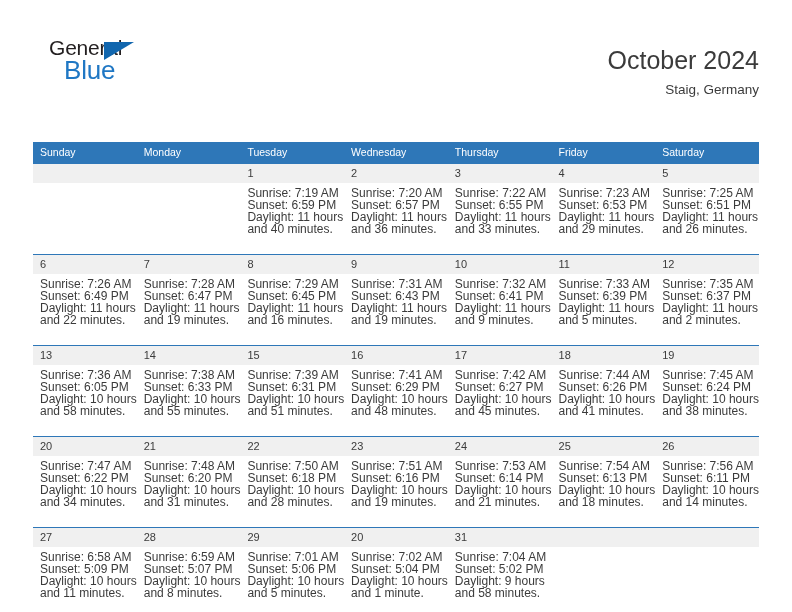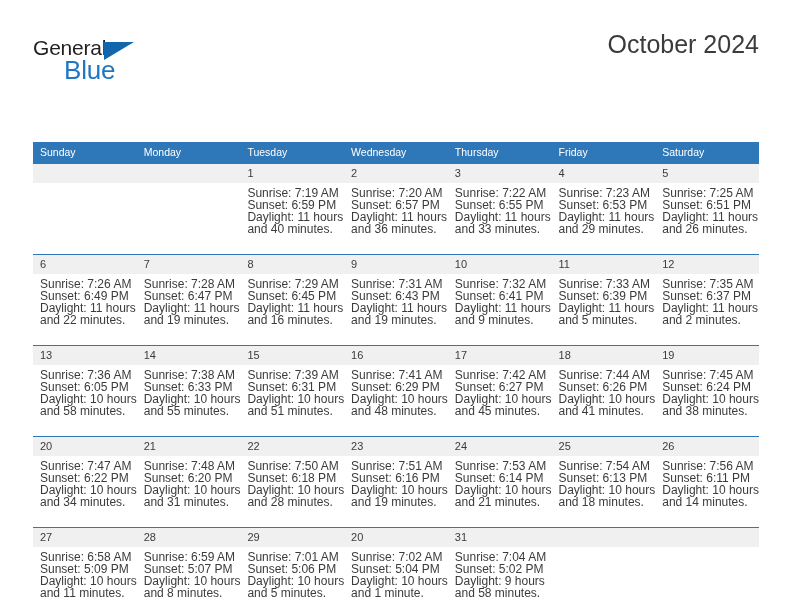--- a/index.html
+++ b/index.html
@@ -27,21 +27,21 @@
   }
   .logo {
     position: absolute;
     left: 0px;
     top: 8px;
     width: 120px;
     height: 52px;
   }
   .logo-general {
     position: absolute;
-    left: 0;
+    left: 16px;
     top: 0;
     font-size: 21px;
     color: #231f20;
     letter-spacing: -0.2px;
     line-height: 24px;
   }
   .logo-tri {
     position: absolute;
     left: 71px;
     top: 6px;
@@ -55,21 +55,21 @@
     left: 31px;
     top: 22px;
     font-size: 26px;
     color: #1f77c4;
     letter-spacing: -0.2px;
     line-height: 24px;
   }
   .title-block {
     position: absolute;
     right: 0;
-    top: 0;
+    top: 16px;
     text-align: right;
   }
   .cal-title {
     font-size: 25px;
     color: #3b3b3b;
     font-weight: normal;
     line-height: 32px;
     white-space: nowrap;
   }
   .cal-subtitle {
@@ -145,20 +145,21 @@
   <div class="header">
 
     <div class="logo">
       <span class="logo-general">General</span>
       <span class="logo-tri"></span>
       <span class="logo-blue">Blue</span>
     </div>
 
     <div class="title-block">
       <div class="cal-title">October 2024</div>
+      <div class="cal-subtitle">Staig, Germany</div>
     </div>
 
   </div>
 
   <table class="calendar">
     <thead>
       <tr>
         <th>Sunday</th>
         <th>Monday</th>
         <th>Tuesday</th>

